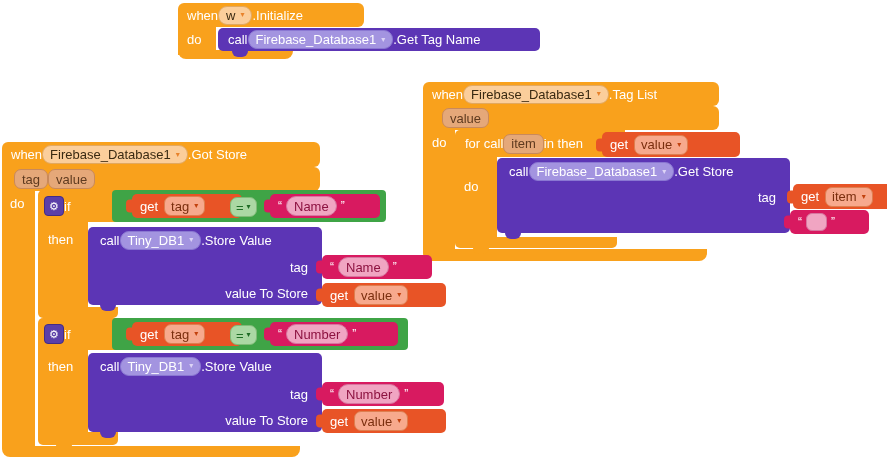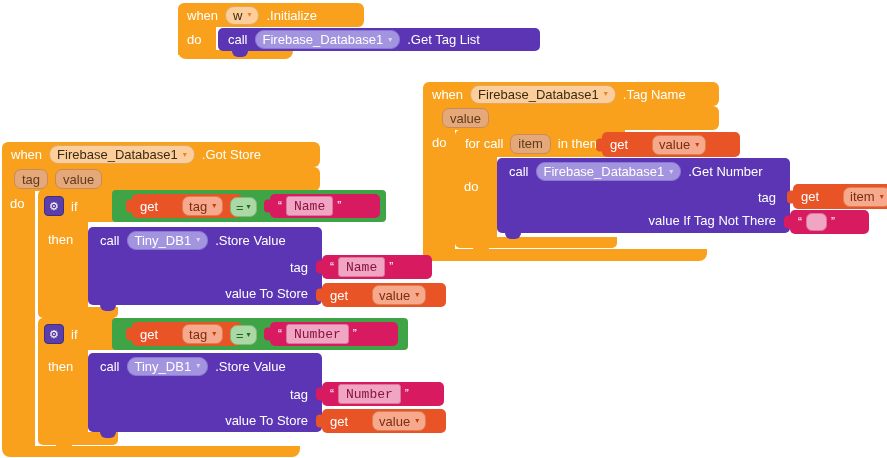--- a/index.html
+++ b/index.html
@@ -1,40 +1,40 @@
 <!DOCTYPE html>
 <html><head>
 <meta charset="utf-8">
 <style>
   html,body { margin:0; padding:0; background:#fff; }
   .canvas { position:relative; width:887px; height:458px; background:#ffffff; overflow:hidden;
             font-family:"Liberation Sans", sans-serif; font-size:13px; color:#fff; }
   .abs { position:absolute; }
-  .row { display:flex; align-items:center; gap:7px; }
+  .row { display:flex; align-items:center; }
   .orange  { background:#F9A11C; }
   .purple  { background:#5C35B5; }
   .red     { background:#E85426; }
   .green   { background:#3FA446; }
   .magenta { background:#D81A60; }
   .hdr  { border-radius:6px 6px 6px 0; padding:0 9px; }
   .prow { border-radius:0 6px 6px 0; padding:0 9px; }
   .lip  { border-radius:0 0 8px 8px; }
   .tab  { border-radius:0 0 5px 5px; }
   .stmt { border-radius:5px; }
-  .vblk { border-radius:5px; display:flex; align-items:center; gap:24px; padding:0 8px; }
+  .vblk { border-radius:5px; display:flex; align-items:center; gap:6px; padding:0 8px; }
   .f-peach { background:#FBCE9B; color:#3A2A12; border:1px solid #E2A85F; border-radius:9px;
              padding:0 7px; display:inline-flex; align-items:center; gap:5px; height:17px; }
   .f-lav   { background:#A394E0; color:#fff; border:1px solid #8A77D2; border-radius:9px;
              padding:0 7px; display:inline-flex; align-items:center; gap:5px; height:17px; }
   .f-salmon{ background:#F7A98D; color:#7A2E0E; border:1px solid #DE7E4F; border-radius:7px;
              padding:0 6px; display:inline-flex; align-items:center; gap:5px; height:18px; }
   .f-lgreen{ background:#ABD8A4; color:#1E6B24; border:1px solid #7FBB76; border-radius:7px;
              padding:0 5px; display:inline-flex; align-items:center; gap:3px; height:18px; }
-  .f-pink  { background:#F0A5C2; color:#8C1240; border:1px solid #D876A0; border-radius:3px;
-             padding:0 7px; display:inline-flex; align-items:center; height:18px;font-family:Liberation Mono, monospace; }
+  .f-pink  { background:#F0A5C2; color:#8C1240; border:1px solid #D876A0; border-radius:10px;
+             padding:0 7px; display:inline-flex; align-items:center; height:18px; }
   .f-pink-empty { background:#F0A5C2; border:1px solid #D876A0; border-radius:6px; width:19px; height:16px; }
   .chip { background:#E5A879; color:#5E3A1F; border:1px solid #C9895B; border-radius:7px;
           padding:0 7px; height:18px; display:inline-flex; align-items:center; }
   .tri { font-size:8px; line-height:1; }
   .t-orange { color:#E8832B; } .t-lav { color:#DDD4F6; } .t-red { color:#C2410E; } .t-green { color:#1E6B24; }
   .gear { width:18px; height:18px; border-radius:4px; background:#5B3FA8; border:1px solid #432C85;
           color:#fff; font-size:11px; display:flex; align-items:center; justify-content:center; }
   .plug { position:absolute; left:-6px; top:50%; transform:translateY(-50%); width:7px; height:13px;
           border-radius:4px 0 0 4px; }
   .bump { position:absolute; height:6px; width:16px; border-radius:0 0 7px 7px; }
@@ -57,33 +57,33 @@
     </div>
     <div class="abs orange" style="left:0; top:24px; width:38px; height:28px;"></div>
     <div class="abs orange lip" style="left:0; top:47px; width:115px; height:9px;"></div>
     <span class="abs" style="left:9px; top:29px;">do</span>
     <div class="abs purple stmt row" style="left:40px; top:25px; width:302px; height:23px; padding:0 10px;">
       <span>call</span>
       <span class="f-lav">
         <span>Firebase_Database1</span>
         <span class="tri t-lav">▾</span>
       </span>
-      <span>.Get Tag List</span>
+      <span>.Get Tag Name</span>
     </div>
     <div class="bump purple" style="left:54px; top:48px;"></div>
   </div>
 
   <div class="abs" style="left:423px; top:82px; width:464px; height:180px;">
     <div class="abs orange hdr row" style="left:0; top:0; width:278px; height:24px;">
       <span>when</span>
       <span class="f-peach">
         <span>Firebase_Database1</span>
         <span class="tri t-orange">▾</span>
       </span>
-      <span>.Tag Name</span>
+      <span>.Tag List</span>
     </div>
     <div class="abs orange prow row" style="left:0; top:24px; width:278px; height:24px;">
       <span class="chip" style="margin-left:10px;">value</span>
     </div>
     <div class="abs orange" style="left:0; top:48px; width:32px; height:119px;"></div>
     <div class="abs orange lip" style="left:0; top:167px; width:284px; height:12px;"></div>
     <span class="abs" style="left:9px; top:53px;">do</span>
 
     <div class="abs orange row" style="left:32px; top:48px; width:150px; height:27px; border-radius:5px 0 0 0; padding:0 10px;">
       <span>for call</span>
@@ -103,24 +103,23 @@
     <div class="bump orange" style="left:50px; top:166px;"></div>
     <span class="abs" style="left:41px; top:97px;">do</span>
 
     <div class="abs purple stmt" style="left:74px; top:76px; width:293px; height:75px;">
       <div class="row" style="height:27px; padding:0 12px;">
         <span>call</span>
         <span class="f-lav">
           <span>Firebase_Database1</span>
           <span class="tri t-lav">▾</span>
         </span>
-        <span>.Get Number</span>
+        <span>.Get Store</span>
       </div>
       <span class="argl" style="top:32px;">tag</span>
-      <span class="argl" style="top:55px;">value If Tag Not There</span>
       <div class="bump purple" style="left:8px; top:75px;"></div>
     </div>
     <div class="abs red vblk" style="left:370px; top:102px; width:92px; height:25px;">
       <span class="plug red"></span>
       <span>get</span>
       <span class="f-salmon">
         <span>item</span>
         <span class="tri t-red">▾</span>
       </span>
     </div>

